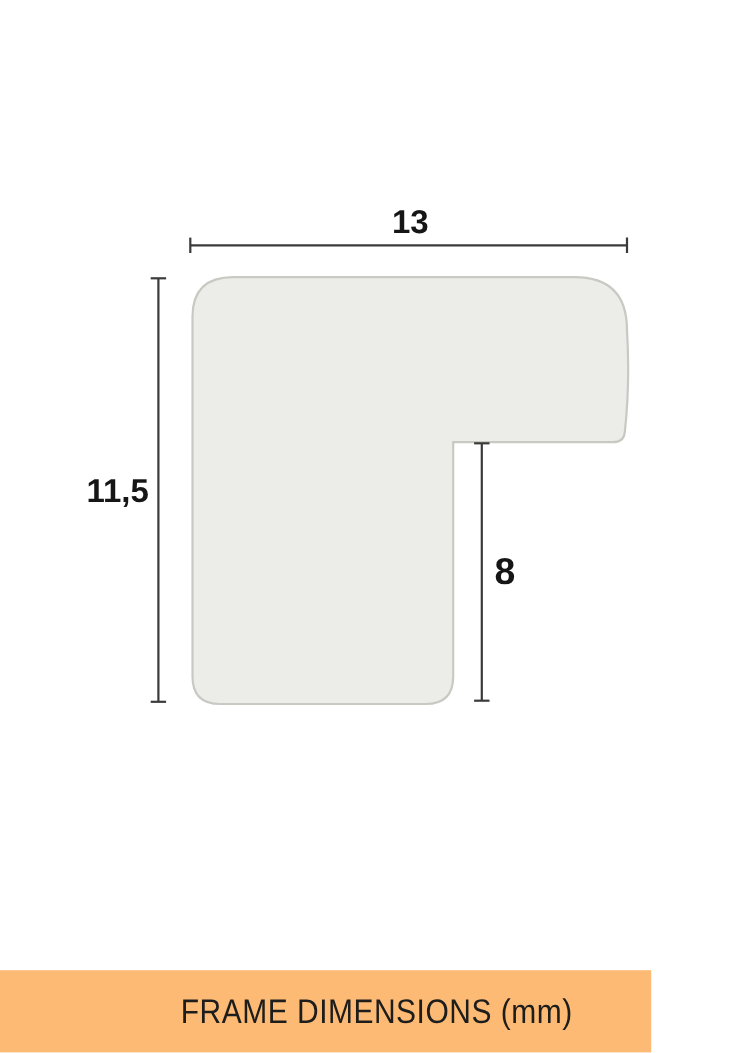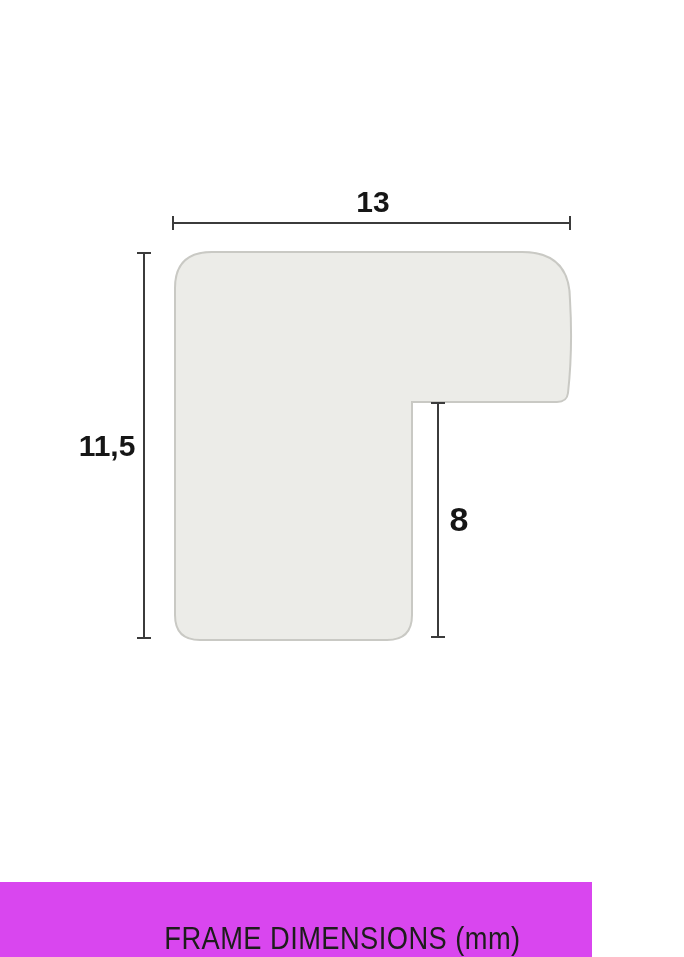--- a/index.html
+++ b/index.html
@@ -39,23 +39,23 @@
   }
   .dim-label.large {
     font-size: 34px;
   }
   .footer {
     position: absolute;
     left: 0;
     top: 882px;
     width: 684px;
     height: 75px;
-    background: #d946ef;
+    background: #fdba74;
     display: flex;
-    align-items: flex-end;
+    align-items: center;
     justify-content: center;
   }
   .footer-title {
     display: inline-block;
     color: #1D1D1B;
     font-size: 31px;
     font-weight: 400;
     letter-spacing: 0.5px;
     transform: scaleX(0.88);
     white-space: nowrap;

